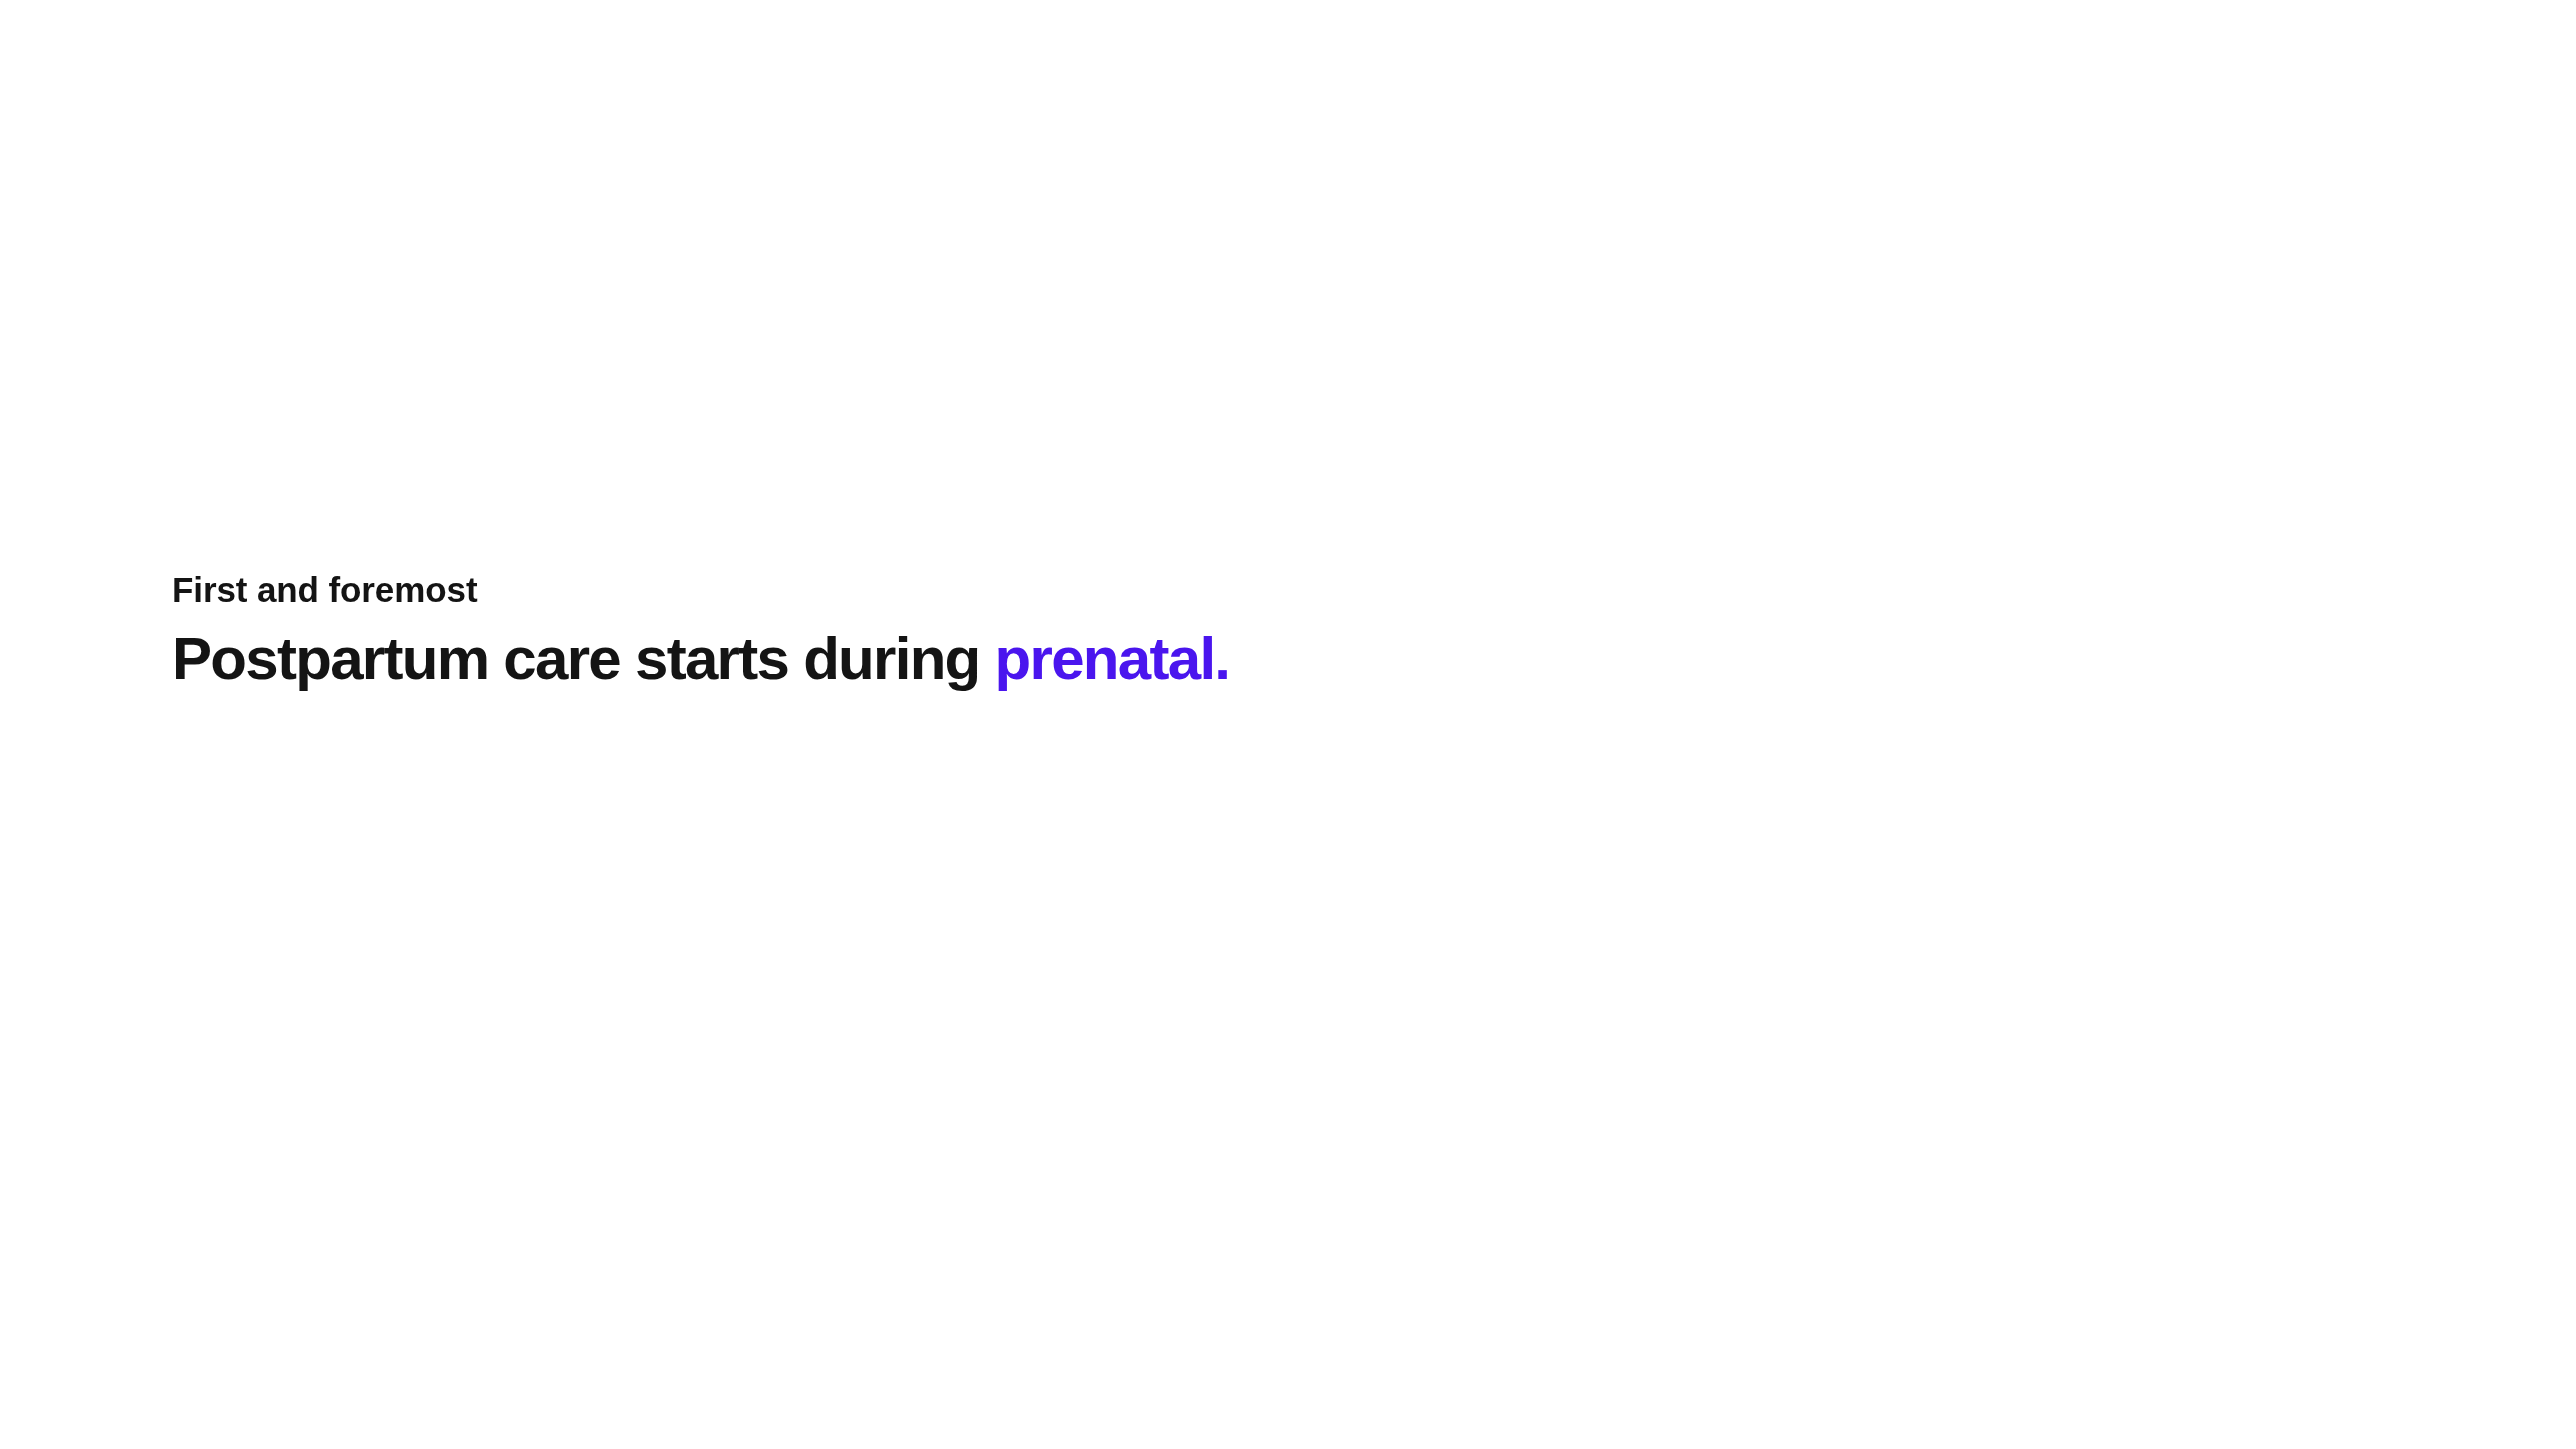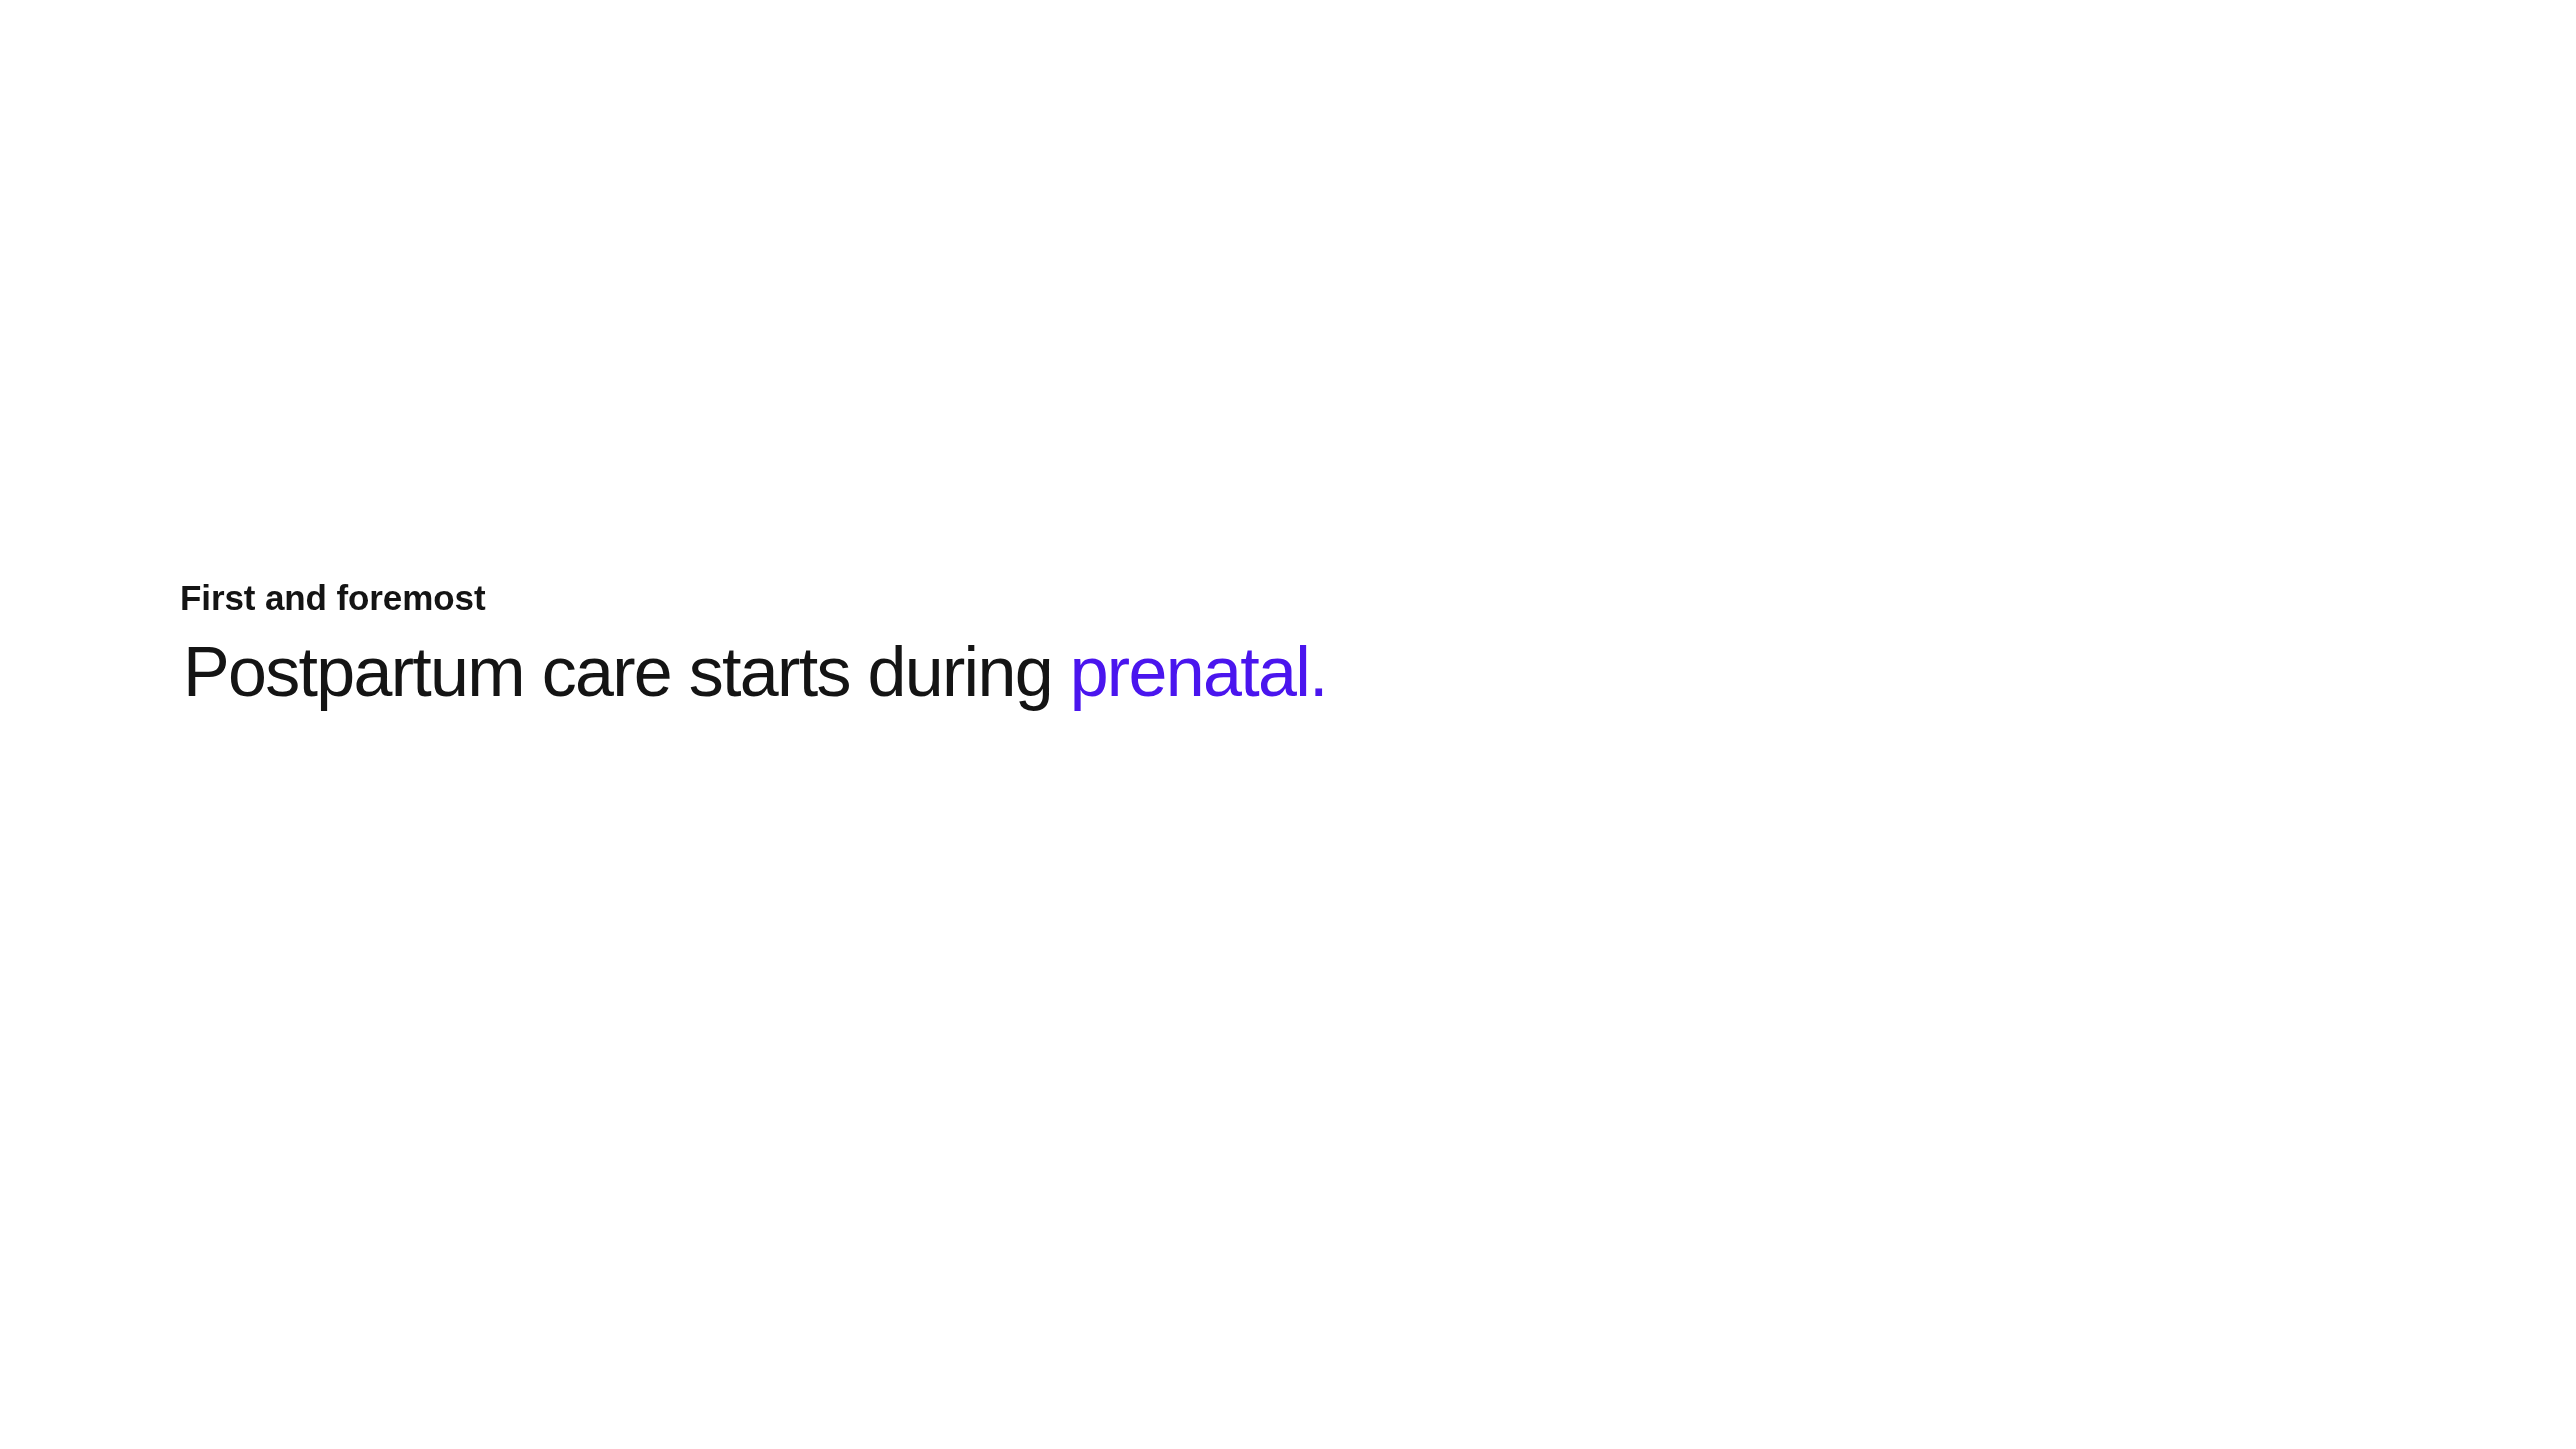--- a/index.html
+++ b/index.html
@@ -26,35 +26,35 @@
   
   .text-block {
     position: absolute;
     left: 172px;
     top: 567px;
     width: 2281px;
   }
 
   .eyebrow {
     display: block;
-    margin: 8px;
+    margin: 0;
     font-size: 35px;
     font-weight: 700;
     line-height: 1.30;
     letter-spacing: -0.1px;
     color: #141414;
     white-space: nowrap;
   }
 
   .headline {
     display: block;
-    margin: 11px;
+    margin: 0;
     margin-top: 9.4px;
-    font-size: 70px;
-    font-weight: 400;
+    font-size: 60px;
+    font-weight: 700;
     line-height: 1.22;
     letter-spacing: -1.7px;
     color: #141414;
     white-space: nowrap;
   }
 
   .headline .accent {
     color: #4a15ee;
   }
 </style>

